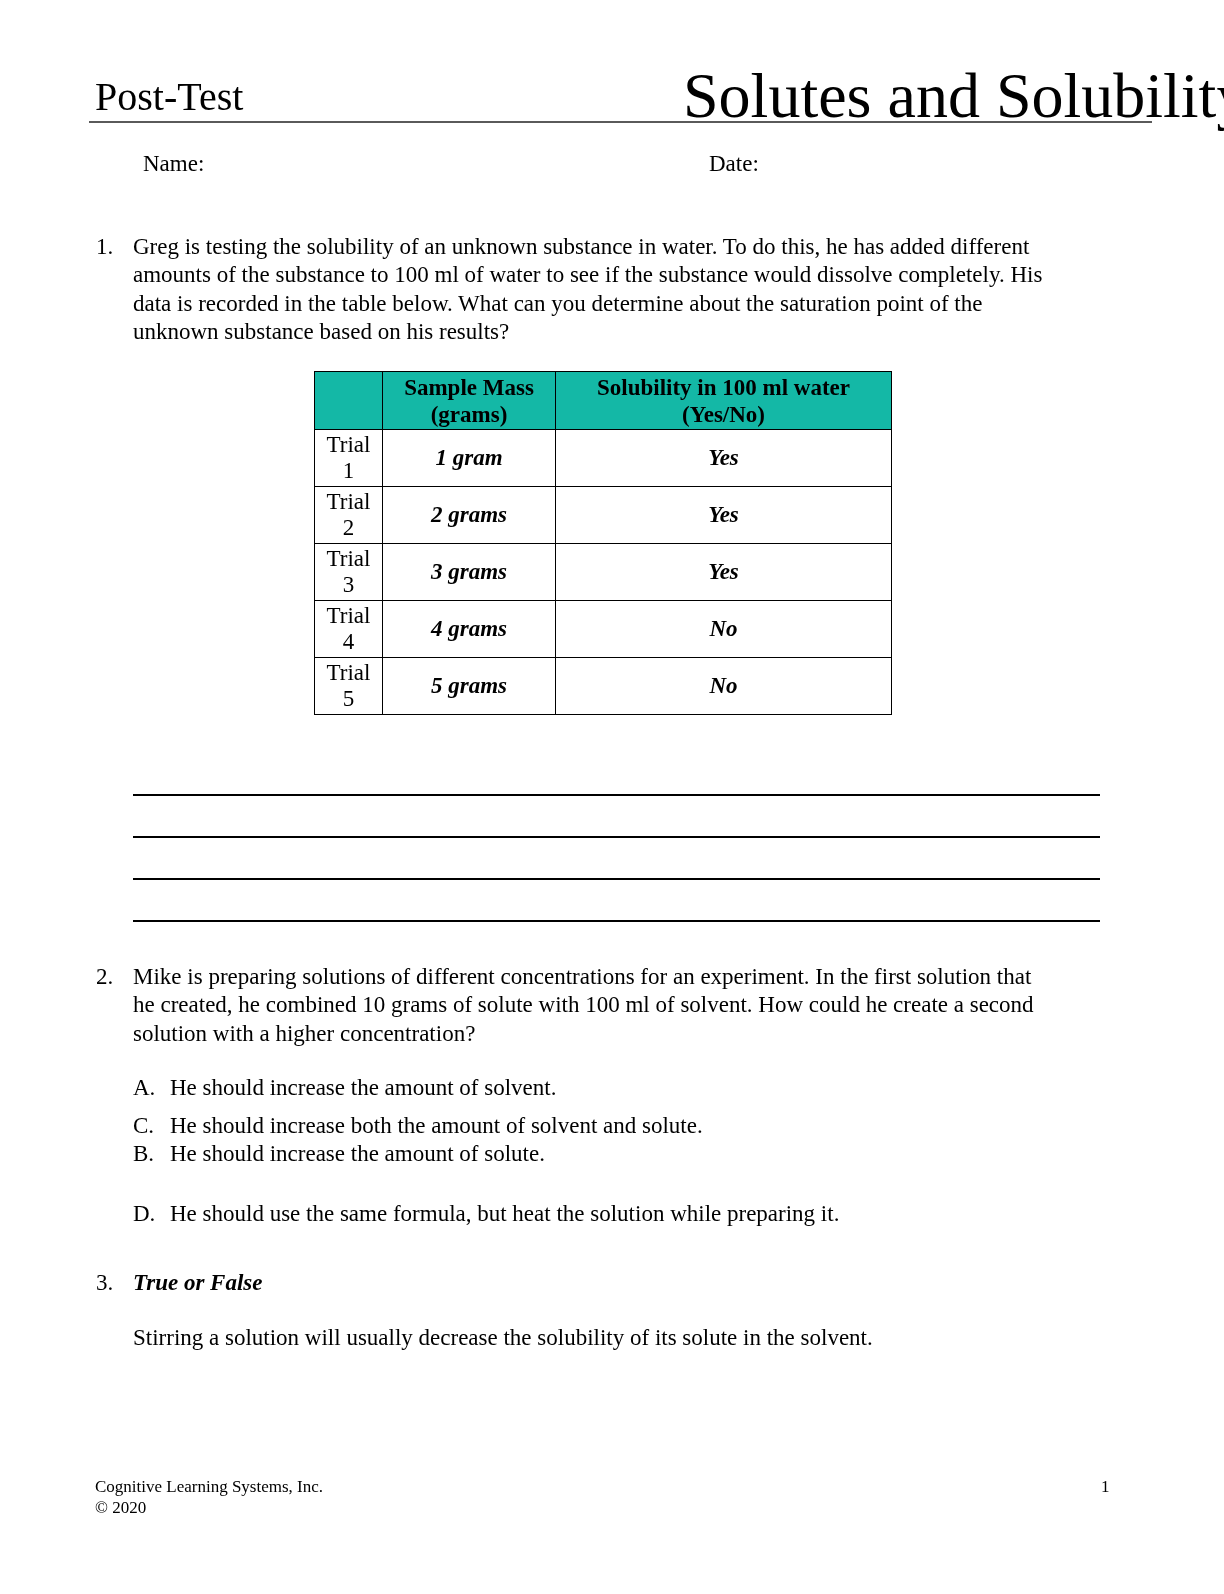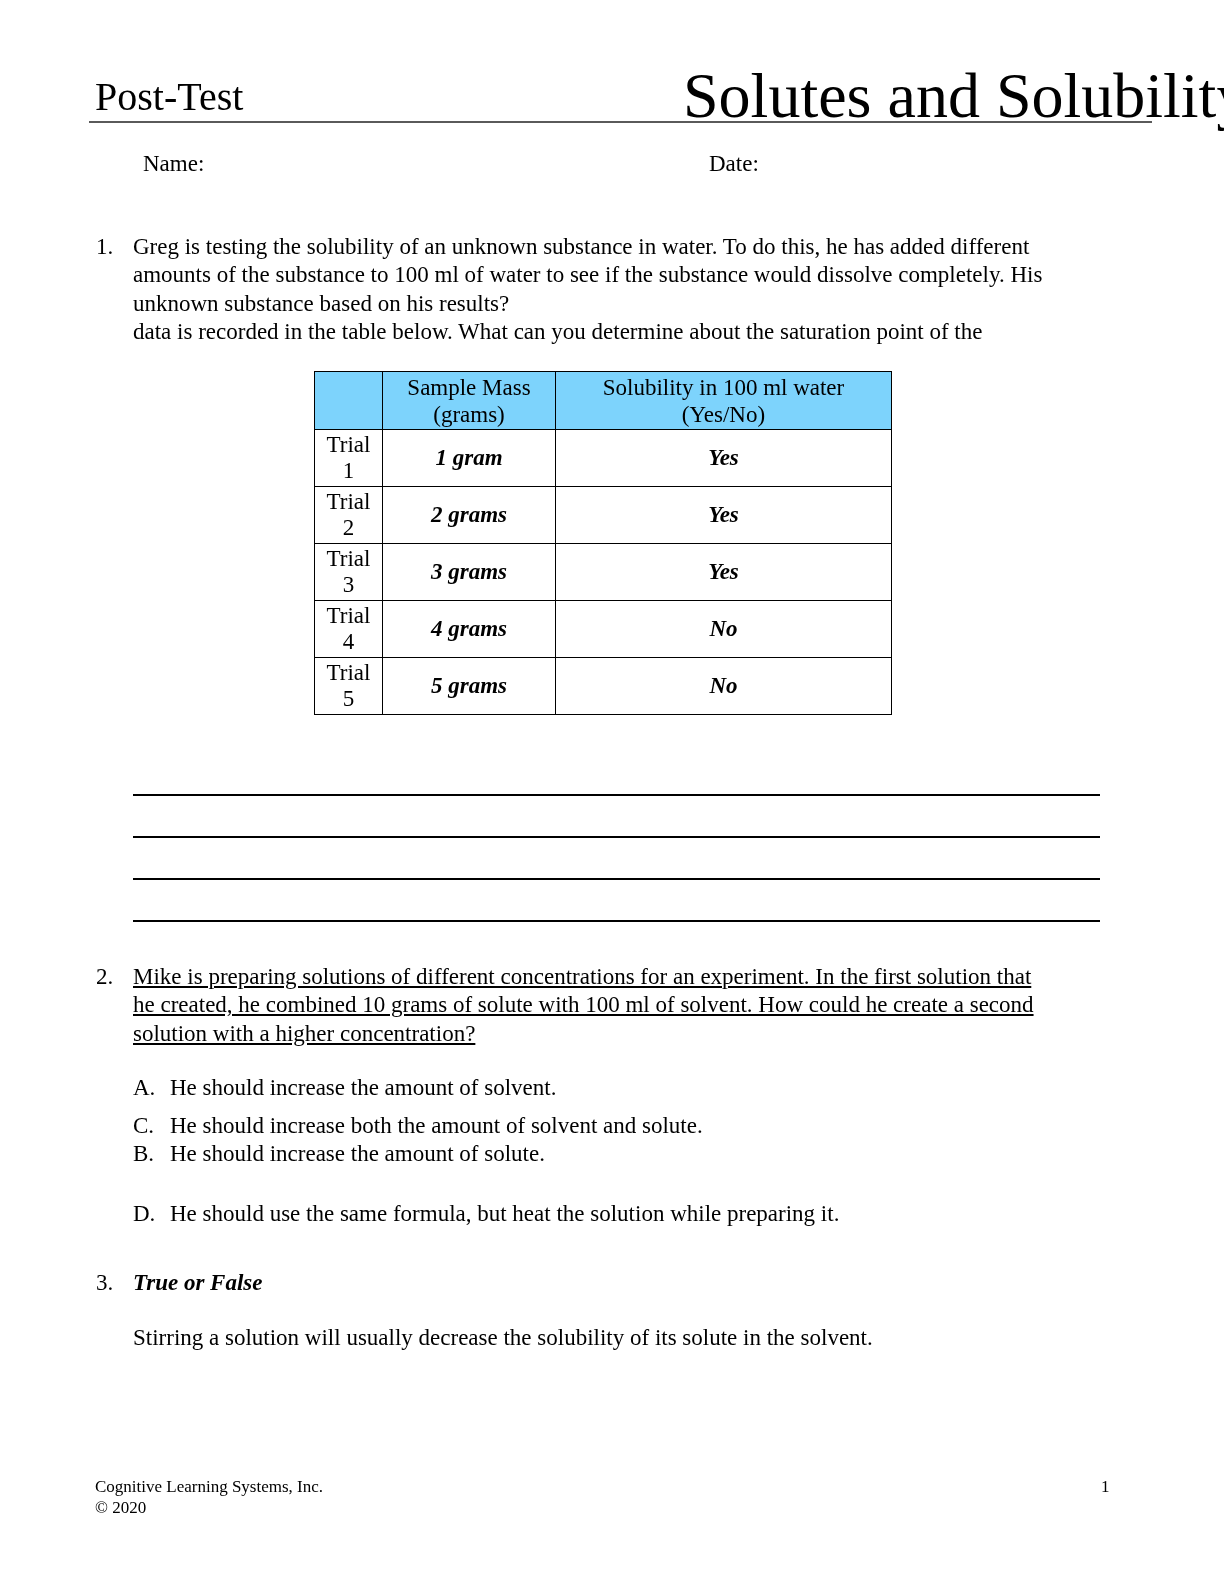--- a/index.html
+++ b/index.html
@@ -19,21 +19,21 @@
     .q-text { left: 133px; width: 980px; }
 
     table.data {
       position: absolute; left: 314px; top: 371px;
       border-collapse: collapse; font-size: 23px;
     }
     table.data td, table.data th {
       border: 1.5px solid #000; padding: 0; text-align: center; vertical-align: middle;
     }
     table.data th {
-      background: #7dd3fc; font-weight: normal; line-height: 27px; height: 57px;
+      background: #14b8a6; font-weight: bold; line-height: 27px; height: 57px;
     }
     table.data td { height: 56px; line-height: 26px; }
     .c0 { width: 67px; }
     .c1 { width: 172px; }
     .c2 { width: 335px; }
     td.val { font-weight: bold; font-style: italic; }
     td.trial { font-weight: normal; }
 
     .ans-line { left: 133px; width: 967px; height: 1.5px; background: #000; }
 
@@ -49,22 +49,22 @@
 <div class="abs hdr-left">Post-Test</div>
 <div class="abs hdr-right">Solutes and Solubility</div>
 <div class="abs hdr-rule"></div>
 <div class="abs name-lbl">Name:</div>
 <div class="abs date-lbl">Date:</div>
 
 <div class="abs q q-num" style="top:233px;">1.</div>
 <div class="abs q q-text" style="top:233px;">
   <div>Greg is testing the solubility of an unknown substance in water.  To do this, he has added different</div>
   <div>amounts of the substance to 100 ml of water to see if the substance would dissolve completely.  His</div>
+  <div>data is recorded in the table below.  What can you determine about the saturation point of the</div>
   <div>unknown substance based on his results?</div>
-  <div>data is recorded in the table below.  What can you determine about the saturation point of the</div>
 </div>
 
 <table class="data">
   <tbody>
       <tr>
     <th class="c0"></th>
     <th class="c1">
       <div>Sample Mass</div>
       <div>(grams)</div>
     </th>
@@ -115,21 +115,21 @@
   </tr>
 </tbody>
   </table>
 
 <div class="abs ans-line" style="top:794px;"></div>
 <div class="abs ans-line" style="top:836px;"></div>
 <div class="abs ans-line" style="top:878px;"></div>
 <div class="abs ans-line" style="top:920px;"></div>
 
 <div class="abs q q-num" style="top:963px;">2.</div>
-<div class="abs q q-text" style="top:963px;text-decoration:underline;">
+<div class="abs q q-text" style="top:963px;">
   <div>Mike is preparing solutions of different concentrations for an experiment.  In the first solution that</div>
   <div>he created, he combined 10 grams of solute with 100 ml of solvent.  How could he create a second</div>
   <div>solution with a higher concentration?</div>
 </div>
 
 <div class="abs choice" style="top:1074px;">
   <span class="lt">A.</span><span>He should increase the amount of solvent.</span>
 </div>
 <div class="abs choice" style="top:1116px;margin-top:24px;">
   <span class="lt">B.</span><span>He should increase the amount of solute.</span>

